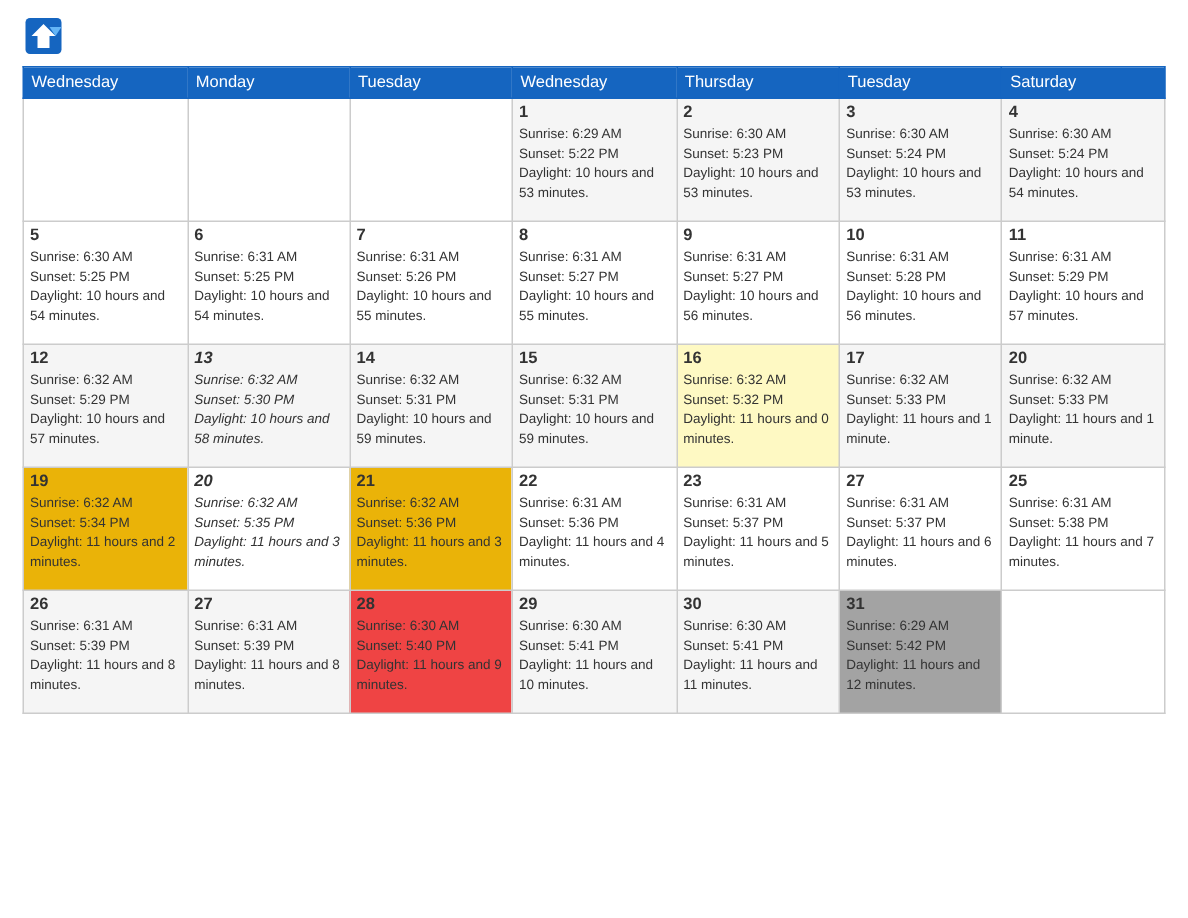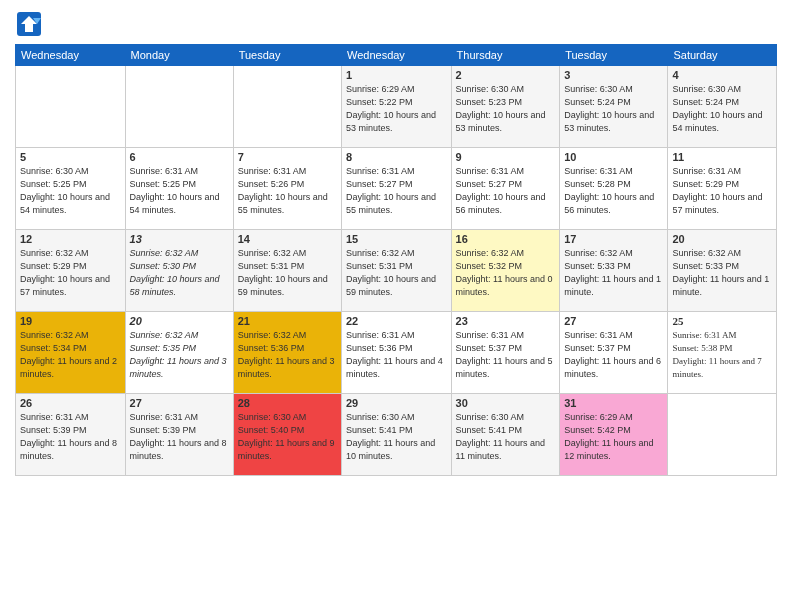--- a/index.html
+++ b/index.html
@@ -276,21 +276,21 @@
             <div class="day-info" style="white-space: pre-line;">Sunrise: 6:31 AM
 Sunset: 5:37 PM
 Daylight: 11 hours and 5 minutes.</div>
           </td>
           <td style="background: rgb(255, 255, 255);">
             <span class="day-num">27</span>
             <div class="day-info" style="white-space: pre-line;">Sunrise: 6:31 AM
 Sunset: 5:37 PM
 Daylight: 11 hours and 6 minutes.</div>
           </td>
-          <td style="background: rgb(255, 255, 255); font-family: Liberation Serif, serif;">
+          <td style="background: rgb(255, 255, 255);">
             <span class="day-num">25</span>
             <div class="day-info" style="white-space: pre-line;">Sunrise: 6:31 AM
 Sunset: 5:38 PM
 Daylight: 11 hours and 7 minutes.</div>
           </td>
         </tr>
         <tr>
           <td style="background: rgb(245, 245, 245);">
             <span class="day-num">26</span>
             <div class="day-info" style="white-space: pre-line;">Sunrise: 6:31 AM
@@ -314,21 +314,21 @@
             <div class="day-info" style="white-space: pre-line;">Sunrise: 6:30 AM
 Sunset: 5:41 PM
 Daylight: 11 hours and 10 minutes.</div>
           </td>
           <td style="background: rgb(245, 245, 245);">
             <span class="day-num">30</span>
             <div class="day-info" style="white-space: pre-line;">Sunrise: 6:30 AM
 Sunset: 5:41 PM
 Daylight: 11 hours and 11 minutes.</div>
           </td>
-          <td style="background: #f9a8d4;">
+          <td style="background: #a3a3a3;">
             <span class="day-num">31</span>
             <div class="day-info" style="white-space: pre-line;">Sunrise: 6:29 AM
 Sunset: 5:42 PM
 Daylight: 11 hours and 12 minutes.</div>
           </td>
           <td class="empty-cell"></td>
         </tr>
       </tbody>
   </table>
 </div>

